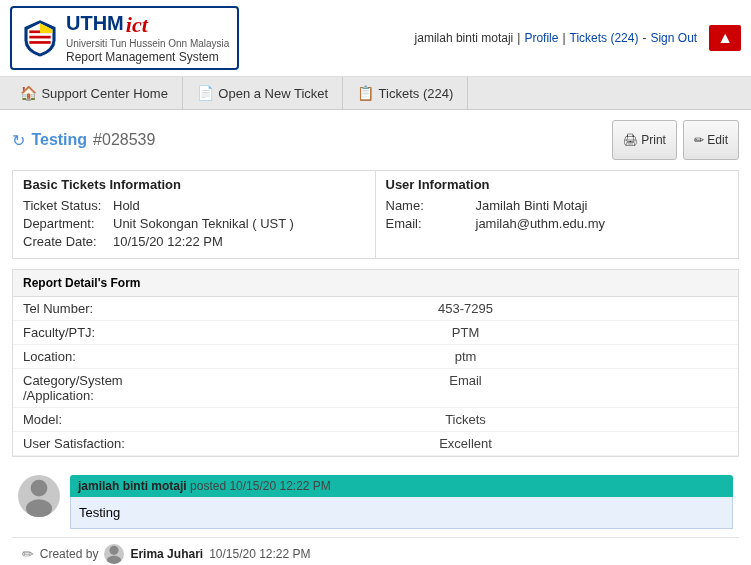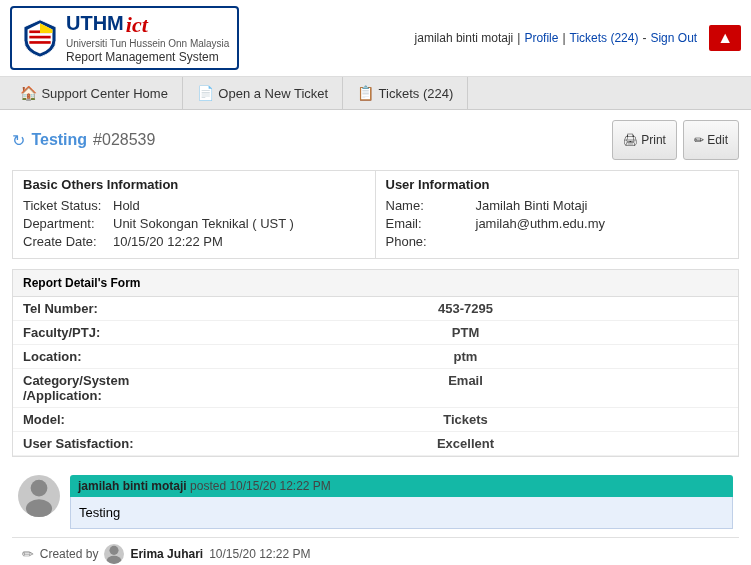--- a/index.html
+++ b/index.html
@@ -162,21 +162,20 @@
     .report-section-title {
       font-weight: bold;
       font-size: 12px;
       padding: 6px 10px;
       border-bottom: 1px solid #ddd;
       background: #f5f5f5;
     }
     .report-table {
       width: 100%;
       border-collapse: collapse;
-      font-weight: bold;
     }
     .report-table td {
       padding: 4px 10px;
       vertical-align: top;
       border-bottom: 1px solid #f0f0f0;
     }
     .report-table td:first-child {
       width: 180px;
       color: #333;
     }
@@ -314,21 +313,21 @@
       </button>
       <button class="btn-action">
         <span>✏</span>
         <span>Edit</span>
       </button>
     </div>
   </div>
 
   <div class="info-grid">
     <div class="info-section">
-      <div class="info-section-title">Basic Others Information</div>
+      <div class="info-section-title">Basic Tickets Information</div>
       <div class="info-row">
         <span class="info-label">Ticket Status:</span>
         <span class="info-value">Hold</span>
       </div>
       <div class="info-row">
         <span class="info-label">Department:</span>
         <span class="info-value">Unit Sokongan Teknikal ( UST )</span>
       </div>
       <div class="info-row">
         <span class="info-label">Create Date:</span>
@@ -337,24 +336,20 @@
     </div>
     <div class="info-section">
       <div class="info-section-title">User Information</div>
       <div class="info-row">
         <span class="info-label">Name:</span>
         <span class="info-value">Jamilah Binti Motaji</span>
       </div>
       <div class="info-row">
         <span class="info-label">Email:</span>
         <span class="info-value">jamilah@uthm.edu.my</span>
-      </div>
-      <div class="info-row">
-        <span class="info-label">Phone:</span>
-        <span class="info-value"></span>
       </div>
     </div>
   </div>
 
   <div class="report-section">
     <div class="report-section-title">Report Detail's Form</div>
     <table class="report-table">
       <tbody>
           <tr>
         <td>Tel Number:</td>

